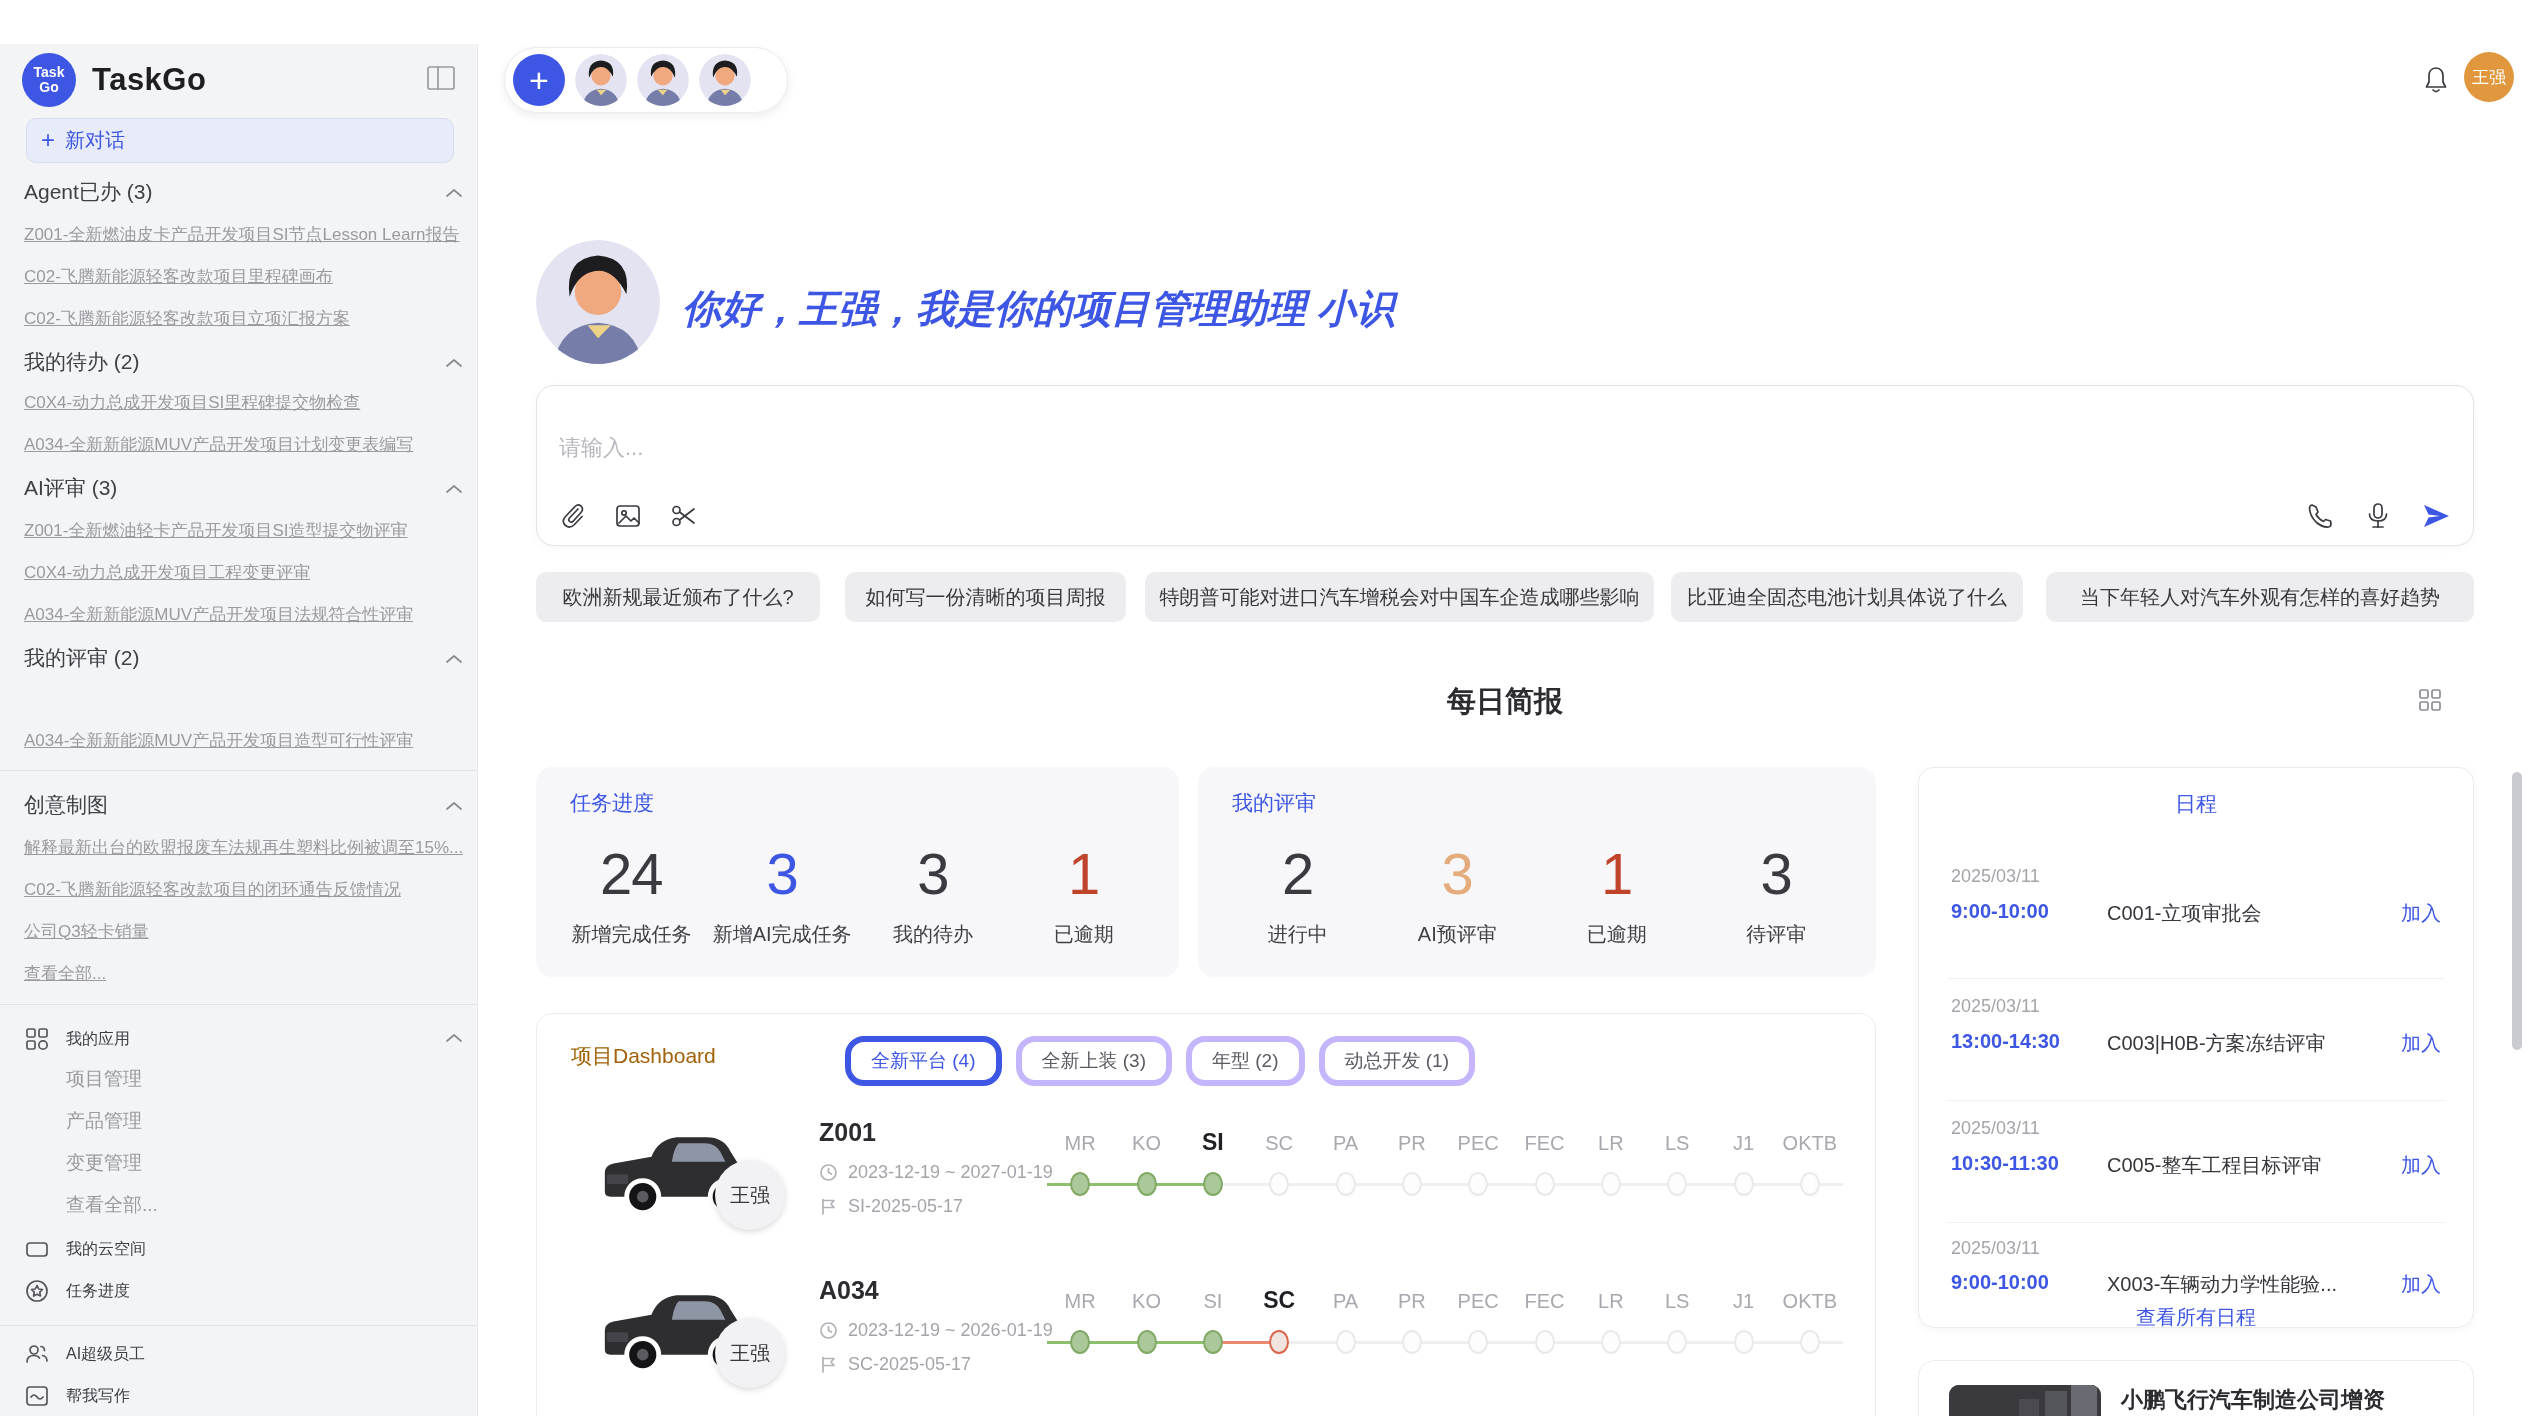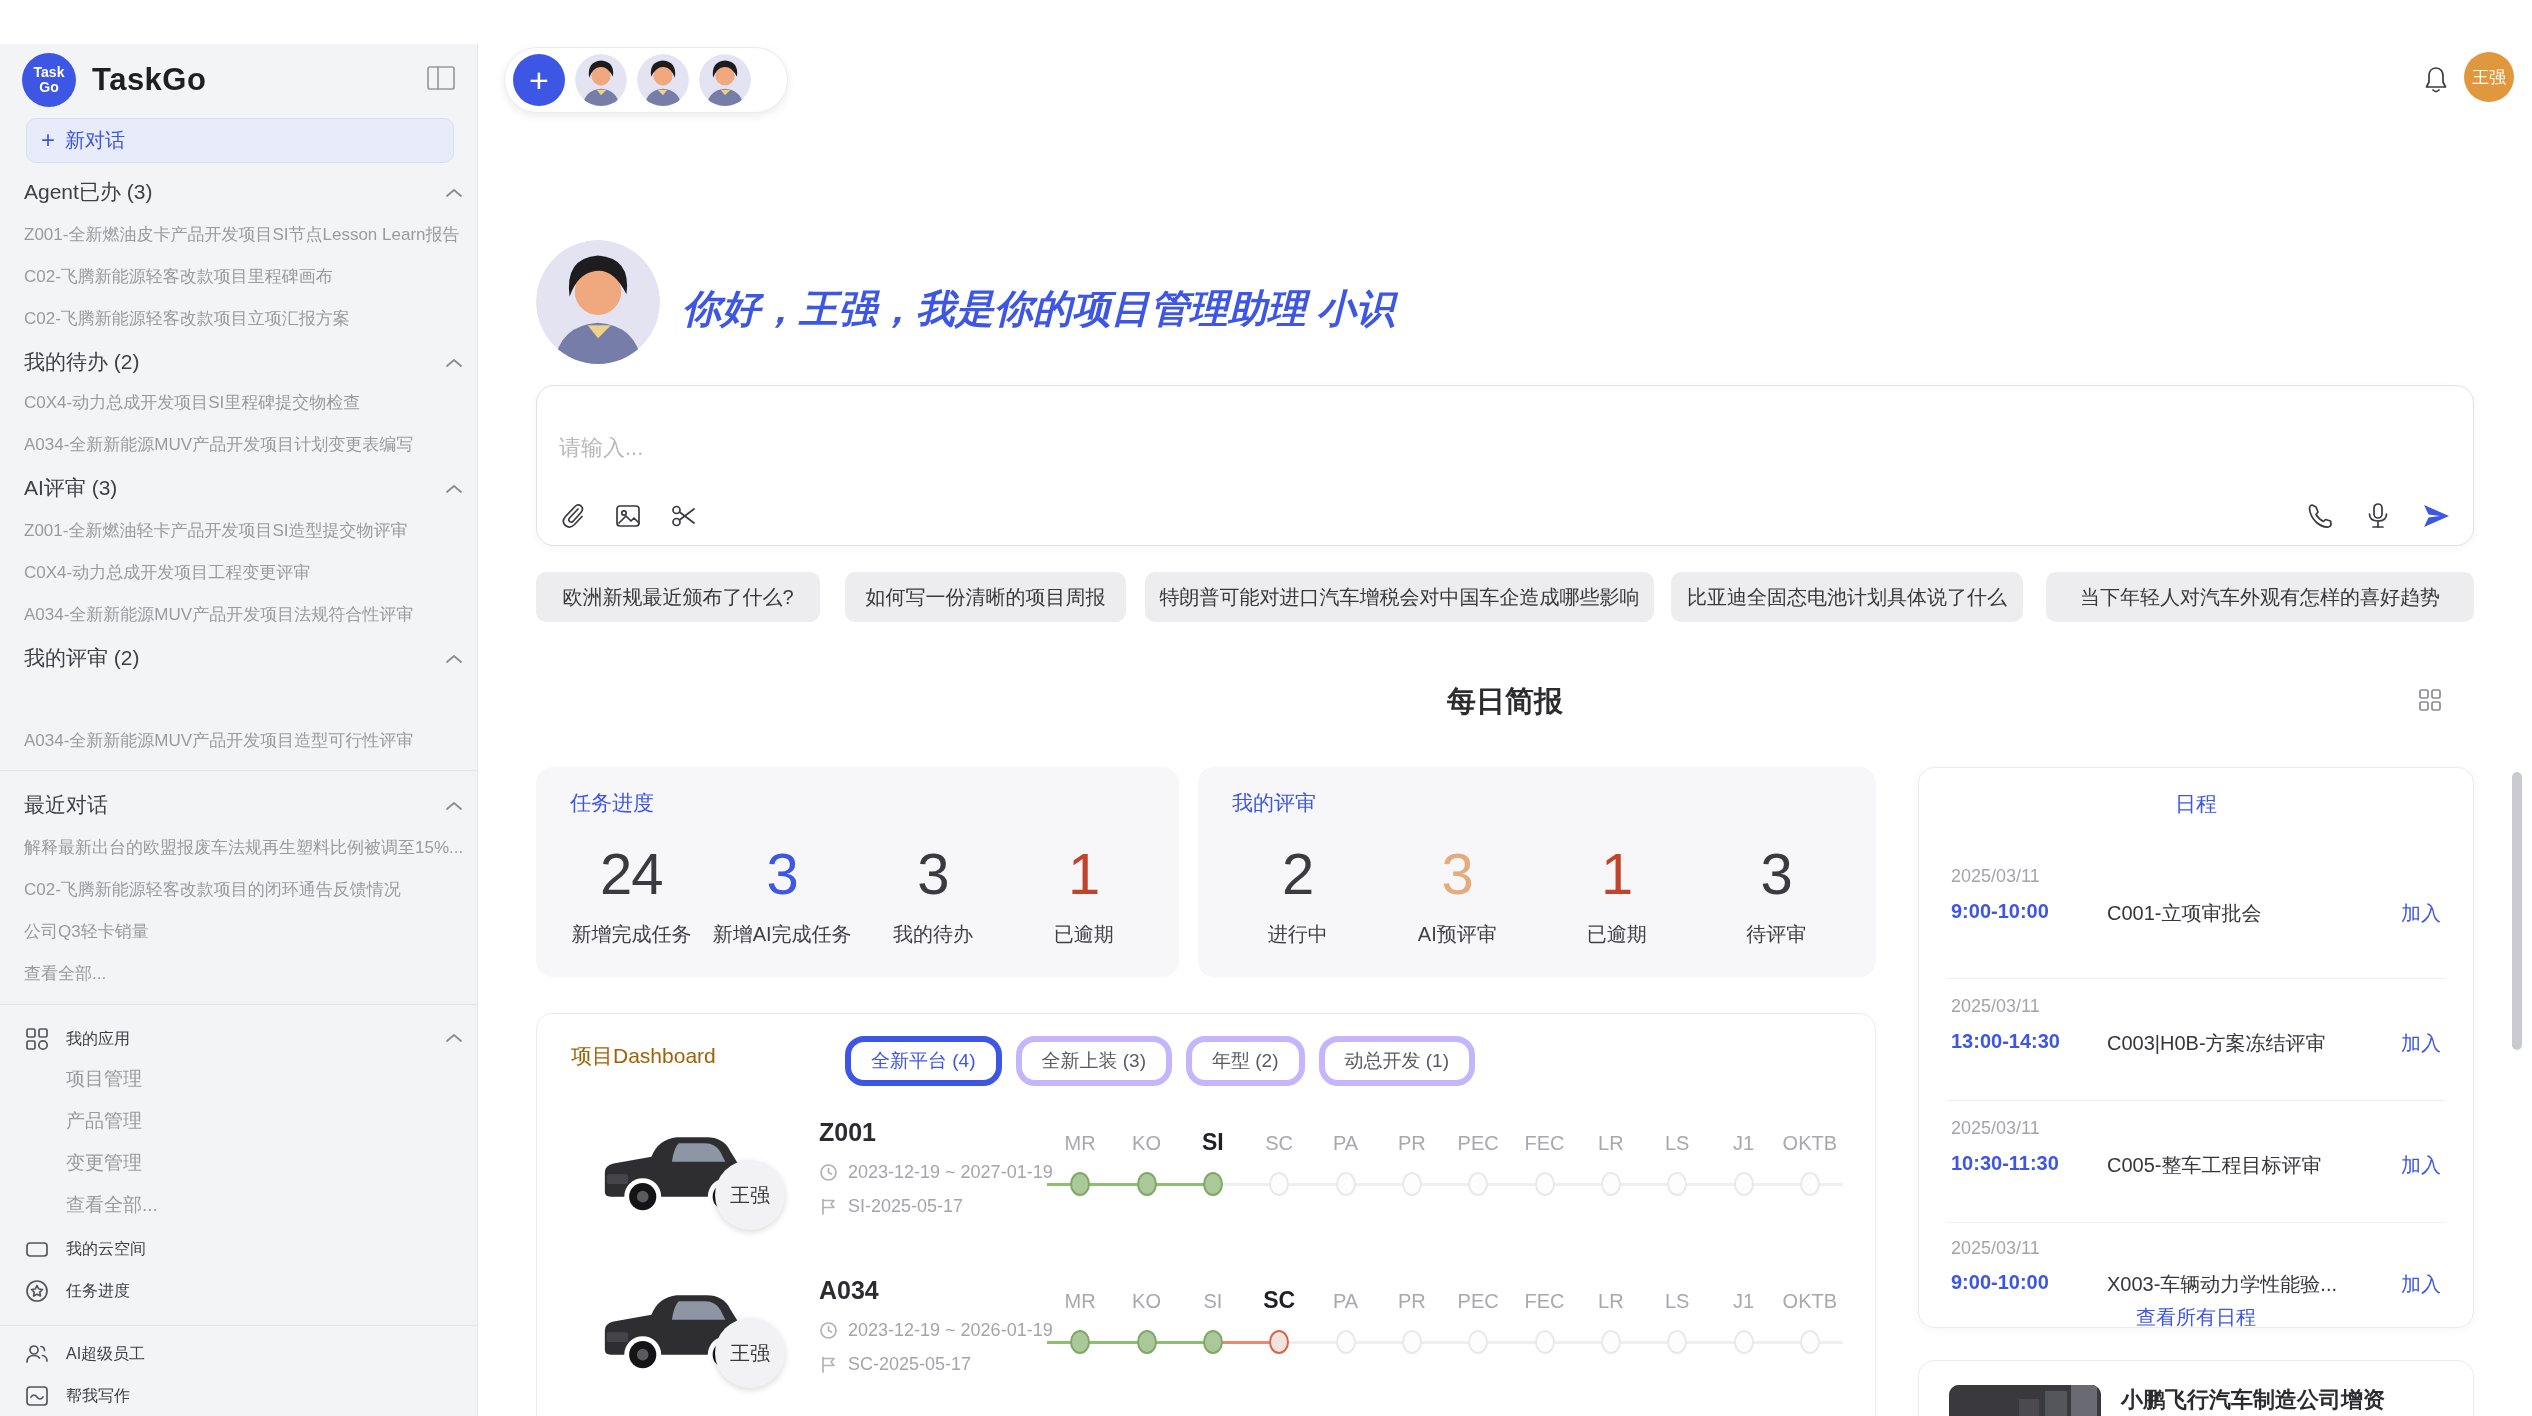--- a/index.html
+++ b/index.html
@@ -12,21 +12,21 @@
                align-items:center;justify-content:center;font-size:14px;line-height:15px;font-weight:600;}
   .app-name{font-size:31px;font-weight:700;color:#1F1F23;letter-spacing:.5px;}
   .collapse-btn{position:absolute;left:426px;top:20px;width:30px;height:28px;color:#9A9AA2;cursor:pointer;}
   .newchat{position:absolute;left:26px;top:74px;width:428px;height:45px;border-radius:10px;background:#E8EBF9;
            border:1px solid #D8DDF4;display:flex;align-items:center;gap:10px;padding-left:14px;box-sizing:border-box;
            color:#3D56E4;font-size:20px;cursor:pointer;}
   .newchat .plus{font-size:24px;font-weight:400;margin-top:-2px;}
   .srow{position:absolute;left:24px;right:14px;height:40px;display:flex;align-items:center;overflow:hidden;white-space:nowrap;}
   .shead{font-size:21px;color:#3F3F46;}
   .shead .chev{margin-left:auto;color:#8A8A92;}
-  .sitem{font-size:17px;color:#9A9AA0;cursor:pointer;}
+  .sitem{font-size:17px;color:#9A9AA0;cursor:pointer;text-decoration:underline;}
   .ssub{padding-left:42px;box-sizing:border-box;font-size:19px;color:#9A9AA0;cursor:pointer;}
   .sicon-row{font-size:16px;color:#3F3F46;gap:16px;cursor:pointer;text-align:right;}
   .sicon{width:26px;height:26px;color:#55555C;flex:none;}
   .sdivider{position:absolute;left:0;right:0;height:1px;background:#E3E3E7;}
   
   .pill{position:absolute;left:504px;top:3px;width:284px;height:66px;background:#fff;border:1px solid #ECECEF;
         border-radius:34px;box-shadow:0 3px 10px rgba(0,0,0,.08);display:flex;align-items:center;gap:10px;padding:0 8px;box-sizing:border-box;}
   .pill-add{width:52px;height:52px;border-radius:50%;background:#3D56E4;color:#fff;font-size:34px;display:flex;
             align-items:center;justify-content:center;cursor:pointer;font-weight:300;}
   .avatar-sm{width:52px;height:52px;border-radius:50%;overflow:hidden;flex:none;cursor:pointer;}
@@ -206,21 +206,21 @@
             <polyline points="2,9 9,3 16,9"></polyline>
           </svg></span>
     </div>
     <div class="srow sitem" style="top:676px">
         <span>A034-全新新能源MUV产品开发项目造型可行性评审</span>
       </div>
 
     <div class="sdivider" style="top:726px"></div>
 
     <div class="srow shead" style="top:741px">
-      <span>最近对话</span>
+      <span>创意制图</span>
       <span class="chev"><svg class="ic" width="18" height="12" viewBox="0 0 18 12">
             <polyline points="2,9 9,3 16,9"></polyline>
           </svg></span>
     </div>
     <div class="srow sitem" style="top:783px">
         <span>解释最新出台的欧盟报废车法规再生塑料比例被调至15%...</span>
       </div>
     <div class="srow sitem" style="top:825px">
         <span>C02-飞腾新能源轻客改款项目的闭环通告反馈情况</span>
       </div>

